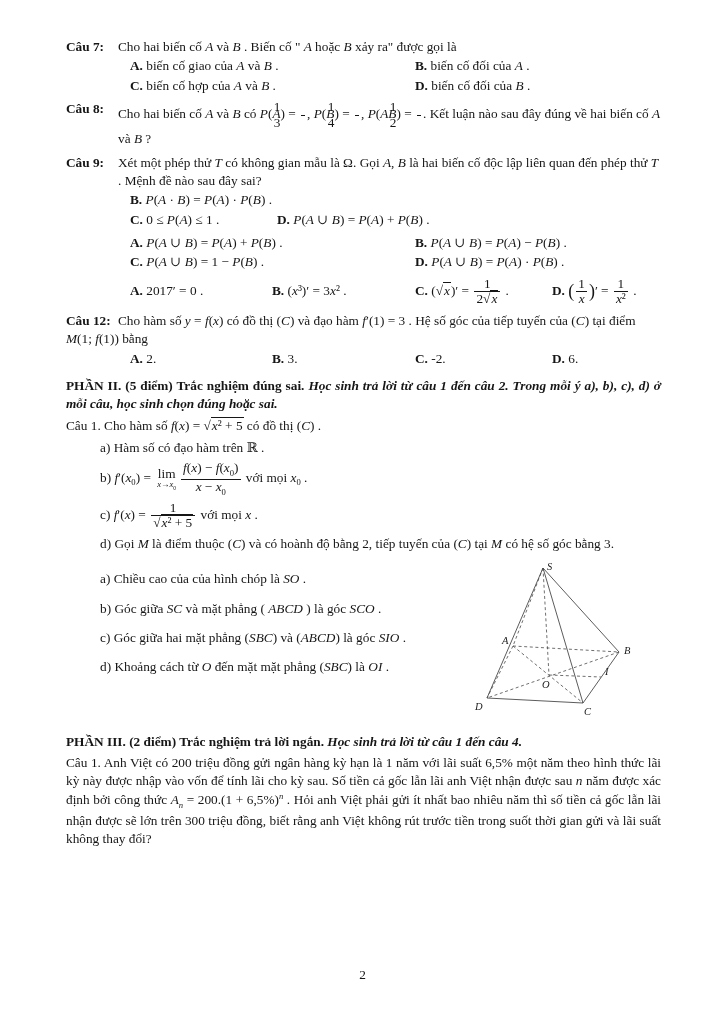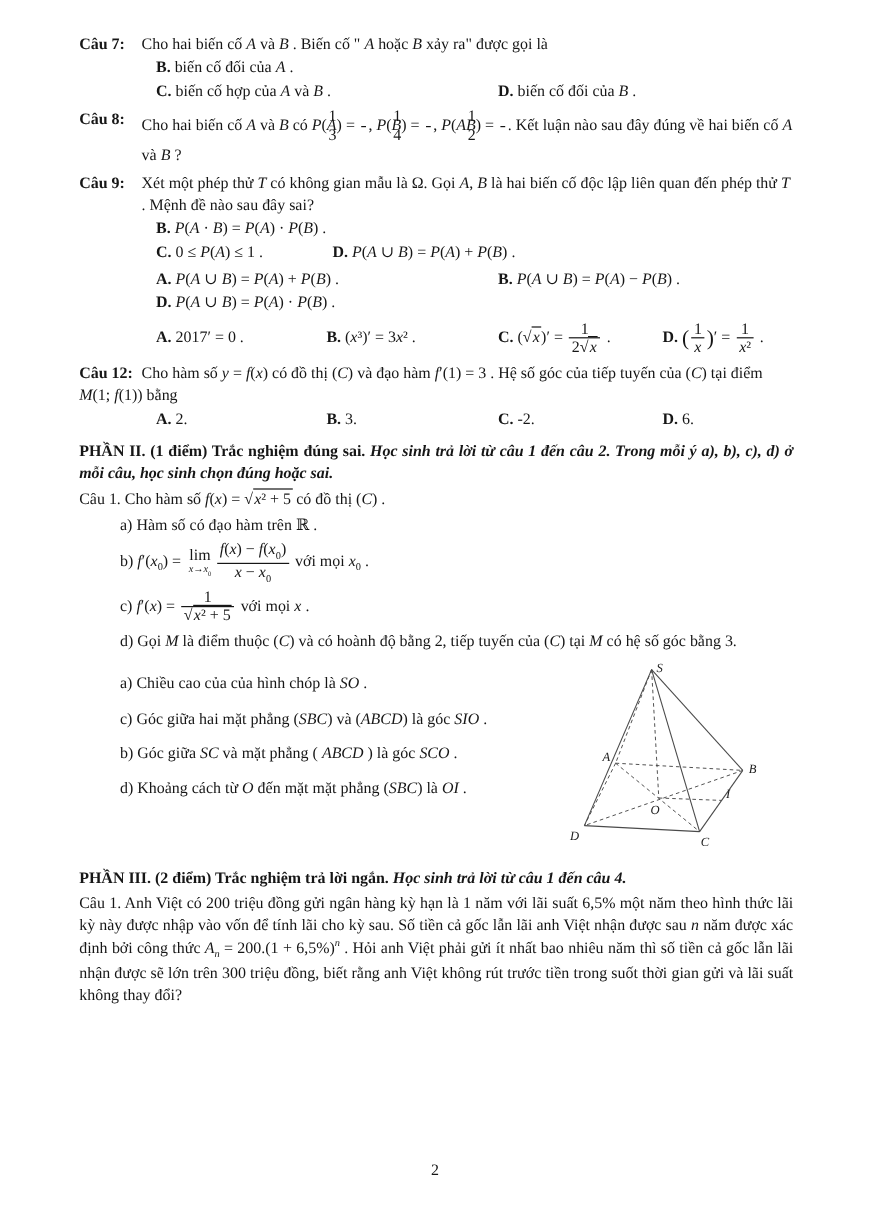--- a/index.html
+++ b/index.html
@@ -2,21 +2,21 @@
 <html><head>
 <meta charset="utf-8">
 <style>
   * { margin:0; padding:0; box-sizing:border-box; }
   html,body { background:#ffffff; }
   body {
     width:725px; height:1024px; overflow:hidden;
     font-family:"Liberation Serif", "DejaVu Serif", serif;
     font-size:13.3px; line-height:1.38; color:#161616;
   }
-  .sheet { position:relative; width:725px; height:1004px; padding:28px 64px 0 66px; }
+  .sheet { position:relative; width:725px; height:1004px; padding:38px 64px 0 66px; }
 
   .q { margin-bottom:5px; }
   .hang { padding-left:52px; text-indent:-52px; }
   .qlabel { display:inline-block; width:52px; text-indent:0; font-weight:bold; vertical-align:top; }
   .p-just { text-align:justify; }
   .lbl-inline { font-weight:normal; }
 
   .opts { display:flex; align-items:baseline; margin-left:64px; margin-top:1px; }
   .opts .opt { flex:none; display:block; padding-right:4px; }
   .w285 { width:285px; } .w147 { width:147px; }
@@ -51,20 +51,21 @@
   .pagenum { position:absolute; left:0; right:0; bottom:20px; text-align:center; }
 </style>
 </head>
 <body>
 
 <div class="sheet">
 
   <div class="q">
     <div class="hang"><b class="qlabel">Câu 7:</b><span>Cho hai biến cố <i>A</i> và <i>B</i> . Biến cố " <i>A</i> hoặc <i>B</i> xảy ra" được gọi là</span></div>
     <div class="opts">
+      <span class="opt w285"><b>A.</b> biến cố giao của <i>A</i> và <i>B</i> .</span>
       <span class="opt"><b>B.</b> biến cố đối của <i>A</i> .</span>
     </div>
     <div class="opts">
       <span class="opt w285"><b>C.</b> biến cố hợp của <i>A</i> và <i>B</i> .</span>
       <span class="opt"><b>D.</b> biến cố đối của <i>B</i> .</span>
     </div>
   </div>
 
   <div class="q">
     <div class="hang"><b class="qlabel">Câu 8:</b><span>Cho hai biến cố <i>A</i> và <i>B</i> có <i>P</i>(<i>A</i>) = <span class="fr"><span class="n">1</span><span class="d">3</span></span>, <i>P</i>(<i>B</i>) = <span class="fr"><span class="n">1</span><span class="d">4</span></span>, <i>P</i>(<i>AB</i>) = <span class="fr"><span class="n">1</span><span class="d">2</span></span>. Kết luận nào sau đây đúng về hai biến cố <i>A</i> và <i>B</i> ?</span></div>
@@ -80,20 +81,21 @@
       <span class="opt"><b>D.</b> <i>P</i>(<i>A</i> ∪ <i>B</i>) = <i>P</i>(<i>A</i>) + <i>P</i>(<i>B</i>) .</span>
     </div>
   </div>
 
   <div class="q">
     <div class="opts">
       <span class="opt w285"><b>A.</b> <i>P</i>(<i>A</i> ∪ <i>B</i>) = <i>P</i>(<i>A</i>) + <i>P</i>(<i>B</i>) .</span>
       <span class="opt"><b>B.</b> <i>P</i>(<i>A</i> ∪ <i>B</i>) = <i>P</i>(<i>A</i>) − <i>P</i>(<i>B</i>) .</span>
     </div>
     <div class="opts">
+      <span class="opt w285"><b>C.</b> <i>P</i>(<i>A</i> ∪ <i>B</i>) = 1 − <i>P</i>(<i>B</i>) .</span>
       <span class="opt"><b>D.</b> <i>P</i>(<i>A</i> ∪ <i>B</i>) = <i>P</i>(<i>A</i>) · <i>P</i>(<i>B</i>) .</span>
     </div>
   </div>
 
   <div class="q">
     <div class="opts">
       <span class="opt w142"><b>A.</b> 2017′ = 0 .</span>
       <span class="opt w143"><b>B.</b> (<i>x</i>³)′ = 3<i>x</i>² .</span>
       <span class="opt w137"><b>C.</b> (<span class="sq">√<span class="rad"><i>x</i></span></span>)′ = <span class="fr"><span class="n">1</span><span class="d">2<span class="sq">√<span class="rad"><i>x</i></span></span></span></span> .</span>
       <span class="opt"><b>D.</b> <span class="big">(</span><span class="fr"><span class="n">1</span><span class="d"><i>x</i></span></span><span class="big">)</span>′ = <span class="fr"><span class="n">1</span><span class="d"><i>x</i>²</span></span> .</span>
@@ -104,37 +106,37 @@
     <div><b class="qlabel">Câu 12:</b><span>Cho hàm số <i>y</i> = <i>f</i>(<i>x</i>) có đồ thị (<i>C</i>) và đạo hàm <i>f</i>′(1) = 3 . Hệ số góc của tiếp tuyến của (<i>C</i>) tại điểm <i>M</i>(1; <i>f</i>(1)) bằng</span></div>
     <div class="opts">
       <span class="opt w142"><b>A.</b> 2.</span>
       <span class="opt w143"><b>B.</b> 3.</span>
       <span class="opt w137"><b>C.</b> -2.</span>
       <span class="opt"><b>D.</b> 6.</span>
     </div>
   </div>
 
   <div class="hdr">
-    <span>PHẦN II.  (1 điểm) Trắc nghiệm đúng sai. </span><i>Học sinh trả lời từ câu 1 đến câu 2. Trong mỗi ý a), b), c), d) ở mỗi câu, học sinh chọn đúng hoặc sai.</i>
+    <span>PHẦN II.  (5 điểm) Trắc nghiệm đúng sai. </span><i>Học sinh trả lời từ câu 1 đến câu 2. Trong mỗi ý a), b), c), d) ở mỗi câu, học sinh chọn đúng hoặc sai.</i>
   </div>
 
   <div class="q">
     <div><b class="lbl-inline">Câu 1.</b> <span>Cho hàm số <i>f</i>(<i>x</i>) = <span class="sq">√<span class="rad"><i>x</i>² + 5</span></span> có đồ thị (<i>C</i>) .</span></div>
     <div class="sub">a) Hàm số có đạo hàm trên ℝ .</div>
     <div class="sub">b) <i>f</i>′(<i>x</i><sub>0</sub>) = <span class="lim"><span class="limtop">lim</span><span class="limbot"><i>x</i>→<i>x</i><sub>0</sub></span></span><span class="fr"><span class="n"><i>f</i>(<i>x</i>) − <i>f</i>(<i>x</i><sub>0</sub>)</span><span class="d"><i>x</i> − <i>x</i><sub>0</sub></span></span> với mọi <i>x</i><sub>0</sub> .</div>
     <div class="sub">c) <i>f</i>′(<i>x</i>) = <span class="fr"><span class="n">1</span><span class="d"><span class="sq">√<span class="rad"><i>x</i>² + 5</span></span></span></span> với mọi <i>x</i> .</div>
     <div class="sub">d) Gọi <i>M</i> là điểm thuộc (<i>C</i>) và có hoành độ bằng 2, tiếp tuyến của (<i>C</i>) tại <i>M</i> có hệ số góc bằng 3.</div>
   </div>
 
   <div class="q">
     <div class="row-fig">
       <div class="col-items">
         <div class="sub2">a) Chiều cao của của hình chóp là <i>SO</i> .</div>
+        <div class="sub2">b) Góc giữa <i>SC</i> và mặt phẳng ( <i>ABCD</i> ) là góc <i>SCO</i> .</div>
         <div class="sub2">c) Góc giữa hai mặt phẳng (<i>SBC</i>) và (<i>ABCD</i>) là góc <i>SIO</i> .</div>
-        <div class="sub2">b) Góc giữa <i>SC</i> và mặt phẳng ( <i>ABCD</i> ) là góc <i>SCO</i> .</div>
         <div class="sub2">d) Khoảng cách từ <i>O</i> đến mặt mặt phẳng (<i>SBC</i>) là <i>OI</i> .</div>
       </div>
       <div class="figbox">
         <svg class="pyr" width="182" height="158" viewBox="0 0 182 158">
           <g class="dash">
             <line x1="70" y1="8" x2="40" y2="86"></line>
             <line x1="40" y1="86" x2="146" y2="92"></line>
             <line x1="40" y1="86" x2="14" y2="138"></line>
             <line x1="40" y1="86" x2="110" y2="143"></line>
             <line x1="146" y1="92" x2="14" y2="138"></line>

